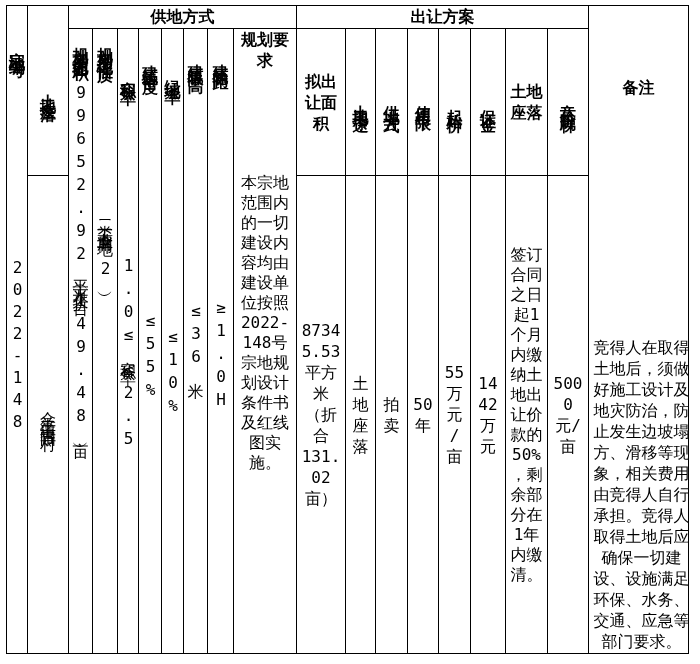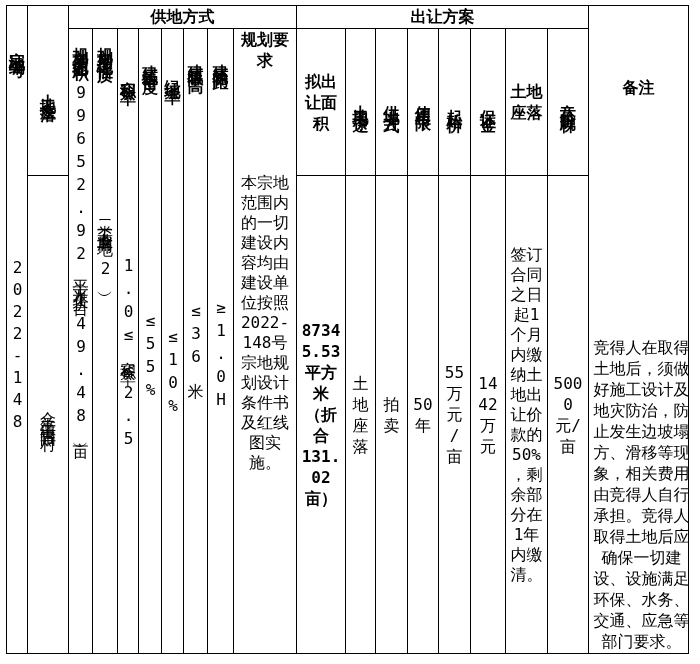--- a/index.html
+++ b/index.html
@@ -43,21 +43,21 @@
   
   .w {
     margin: 0 auto;
     text-align: center;
     overflow-wrap: break-word;
     line-break: strict;
     line-height: 21px;
   }
   .lh20 { line-height: 20px; }
   .num { font-family: "DejaVu Sans Mono", "DejaVu Sans", sans-serif; } .w24 { width: 24px; } .w29 { width: 29px; }
-  .w36 { width: 36px; } .w40 { width: 40px; font-weight: bold; } .w52 { width: 52px; }
+  .w36 { width: 36px; } .w40 { width: 40px; } .w52 { width: 52px; }
   .w55 { width: 55px; } .w97 { width: 105px; }
   .mt5 { margin-top: 5px; }   .mt22 { margin-top: 22px; }
   .mt23 { margin-top: 23px; } .mt25 { margin-top: 25px; }
   .mt32 { margin-top: 32px; } .mt37 { margin-top: 37px; }
   .mt38 { margin-top: 38px; } .mt55 { }
   .mt72 { margin-top: 72px; } .mt145 { margin-top: 102px; }
   .mt150 { margin-top: 150px; } .mt177 { margin-top: 177px; }
   .mt204 { margin-top: 204px; } .mt231 { margin-top: 231px; }
   .mt234 { margin-top: 234px; } .mt238 { margin-top: 238px; }
   .mt243 { margin-top: 243px; } .mt249 { margin-top: 249px; }

